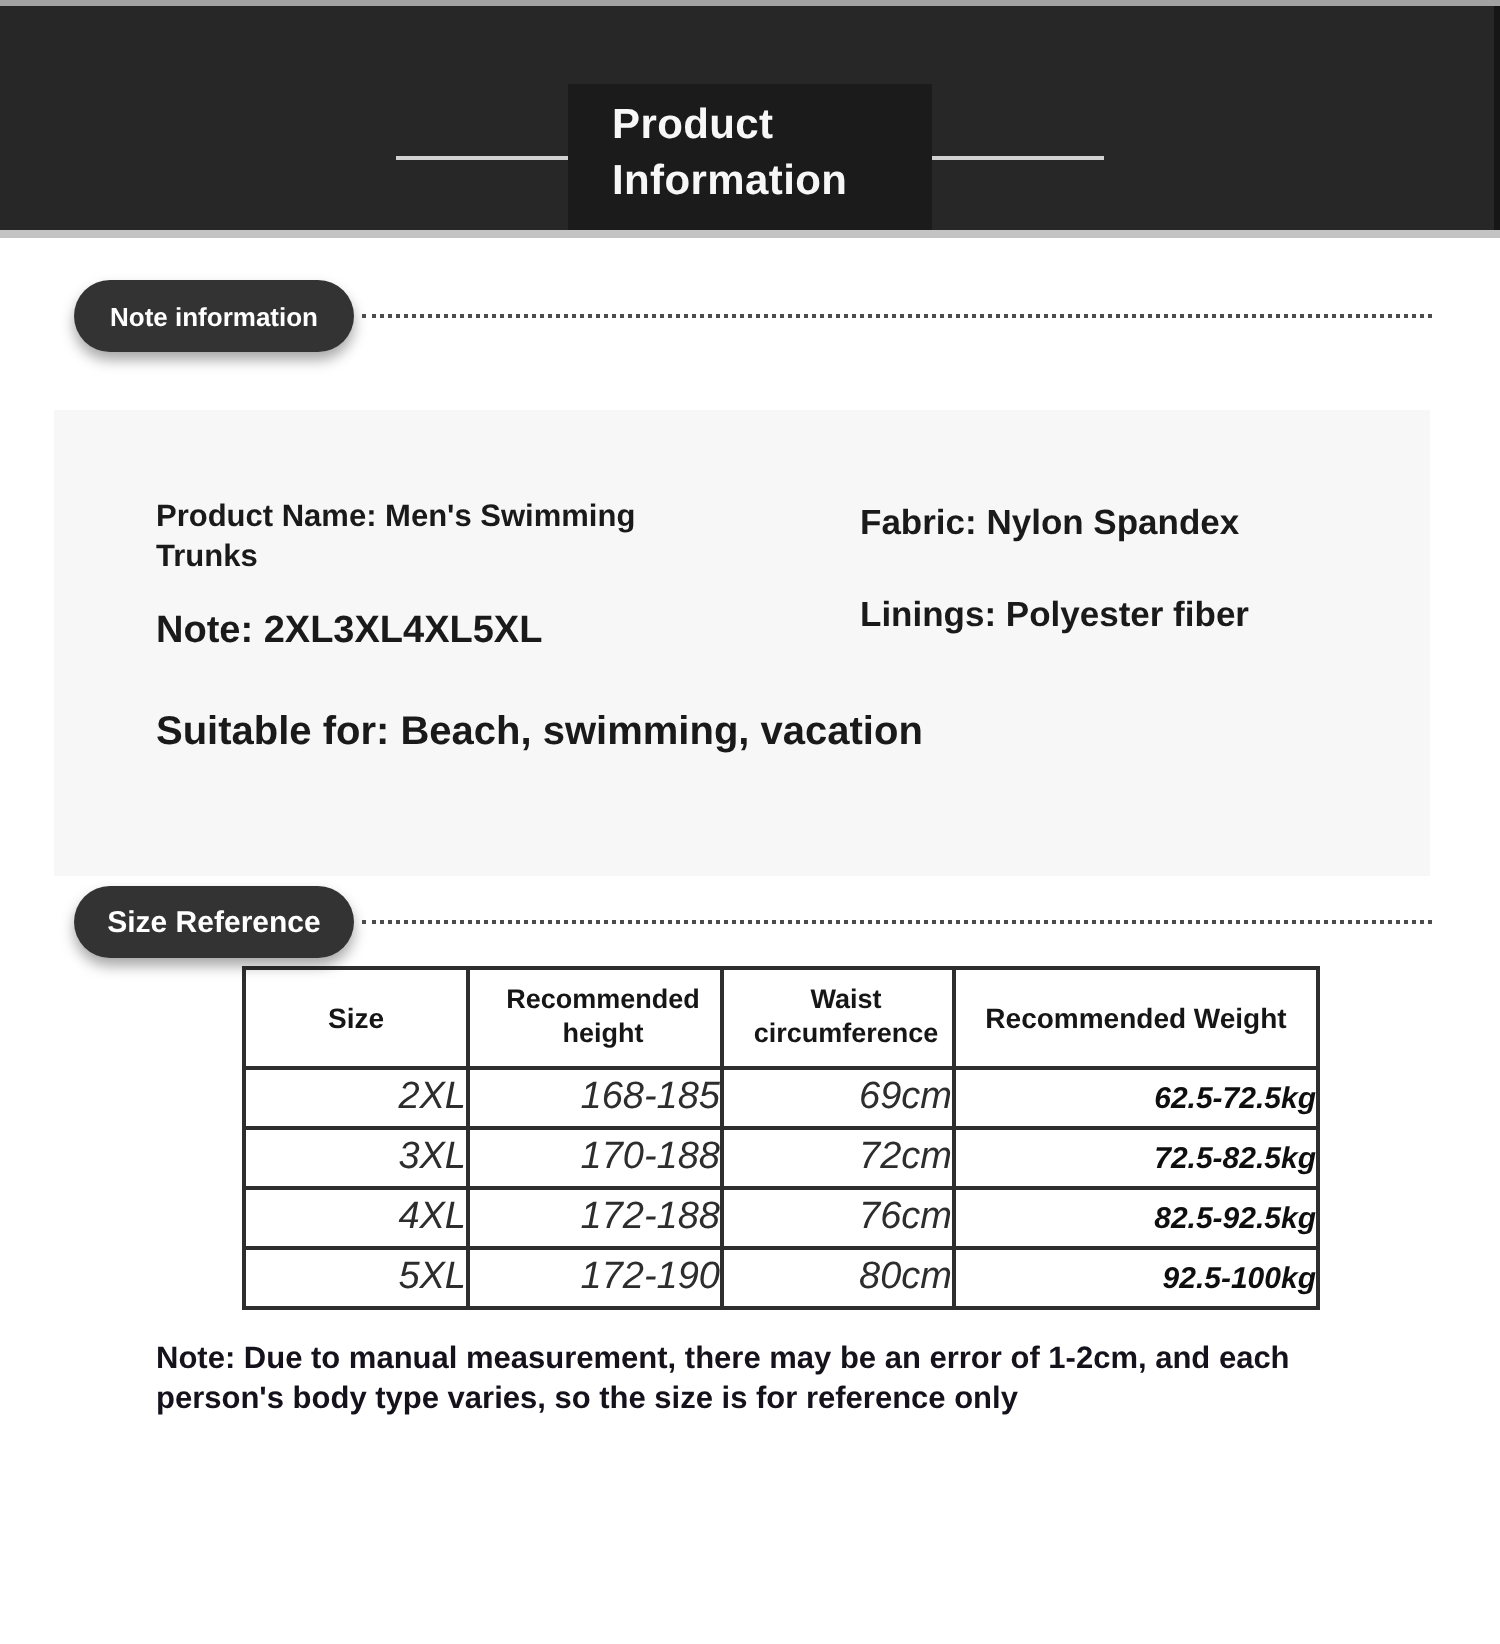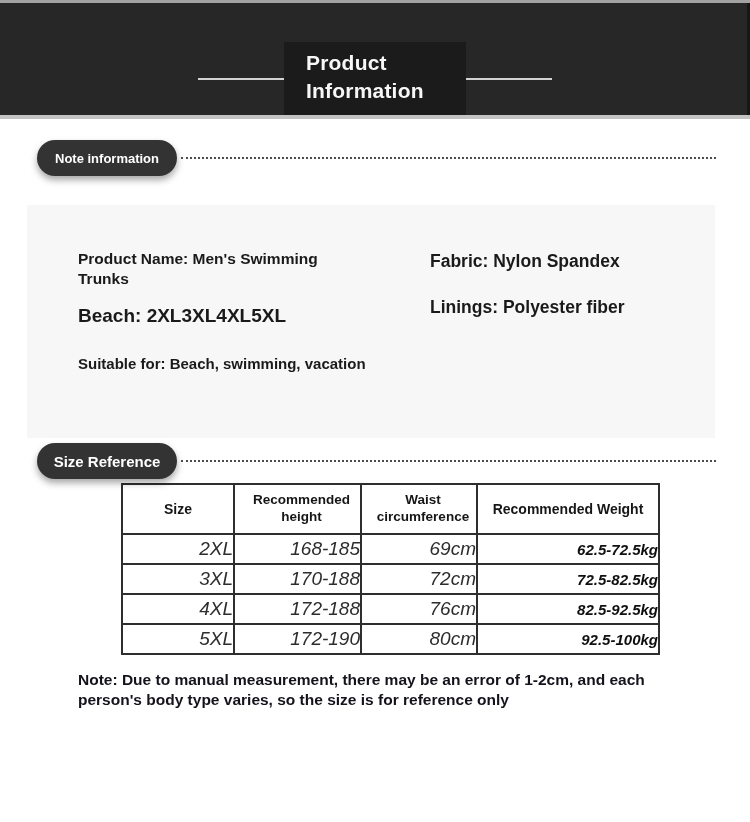--- a/index.html
+++ b/index.html
@@ -67,21 +67,21 @@
     position: relative;
     margin: 29px 35px 0 27px;
     height: 233px;
     background: #f7f7f7;
   }
   .info-left { position: absolute; left: 51px; top: 44px; }
   .info-right { position: absolute; left: 403px; top: 46px; }
   .info-box p { margin: 0; font-weight: 700; color: #1a1a1a; }
   .info-name { width: 250px; font-size: 15.5px; line-height: 1.32; }
   .info-size { font-size: 19px; margin-top: 15px !important; white-space: nowrap; }
-  .info-suit { font-size: 15px; margin-top: 28px !important; white-space: nowrap; }
+  .info-suit { font-size: 20px; margin-top: 28px !important; white-space: nowrap; }
   .info-fabric  { font-size: 17.5px; white-space: nowrap; }
   .info-linings { font-size: 17.5px; margin-top: 25px !important; white-space: nowrap; }
 
   
   .size-table {
     margin: 4px 0 0 121px;
     border-collapse: collapse;
     table-layout: fixed;
     width: 537px;
   }
@@ -143,21 +143,21 @@
   <div class="banner-underline"></div>
 
   <div class="section-row">
     <div class="pill basic">Note information</div>
     <div class="dots"></div>
   </div>
 
   <section class="info-box">
     <div class="info-left">
       <p class="info-name">Product Name: Men's Swimming Trunks</p>
-      <p class="info-size">Beach: 2XL3XL4XL5XL</p>
+      <p class="info-size">Note: 2XL3XL4XL5XL</p>
       <p class="info-suit">Suitable for: Beach, swimming, vacation</p>
     </div>
     <div class="info-right">
       <p class="info-fabric">Fabric: Nylon Spandex</p>
       <p class="info-linings">Linings: Polyester fiber</p>
     </div>
   </section>
 
   <div class="section-row sr">
     <div class="pill sizeref">Size Reference</div>

